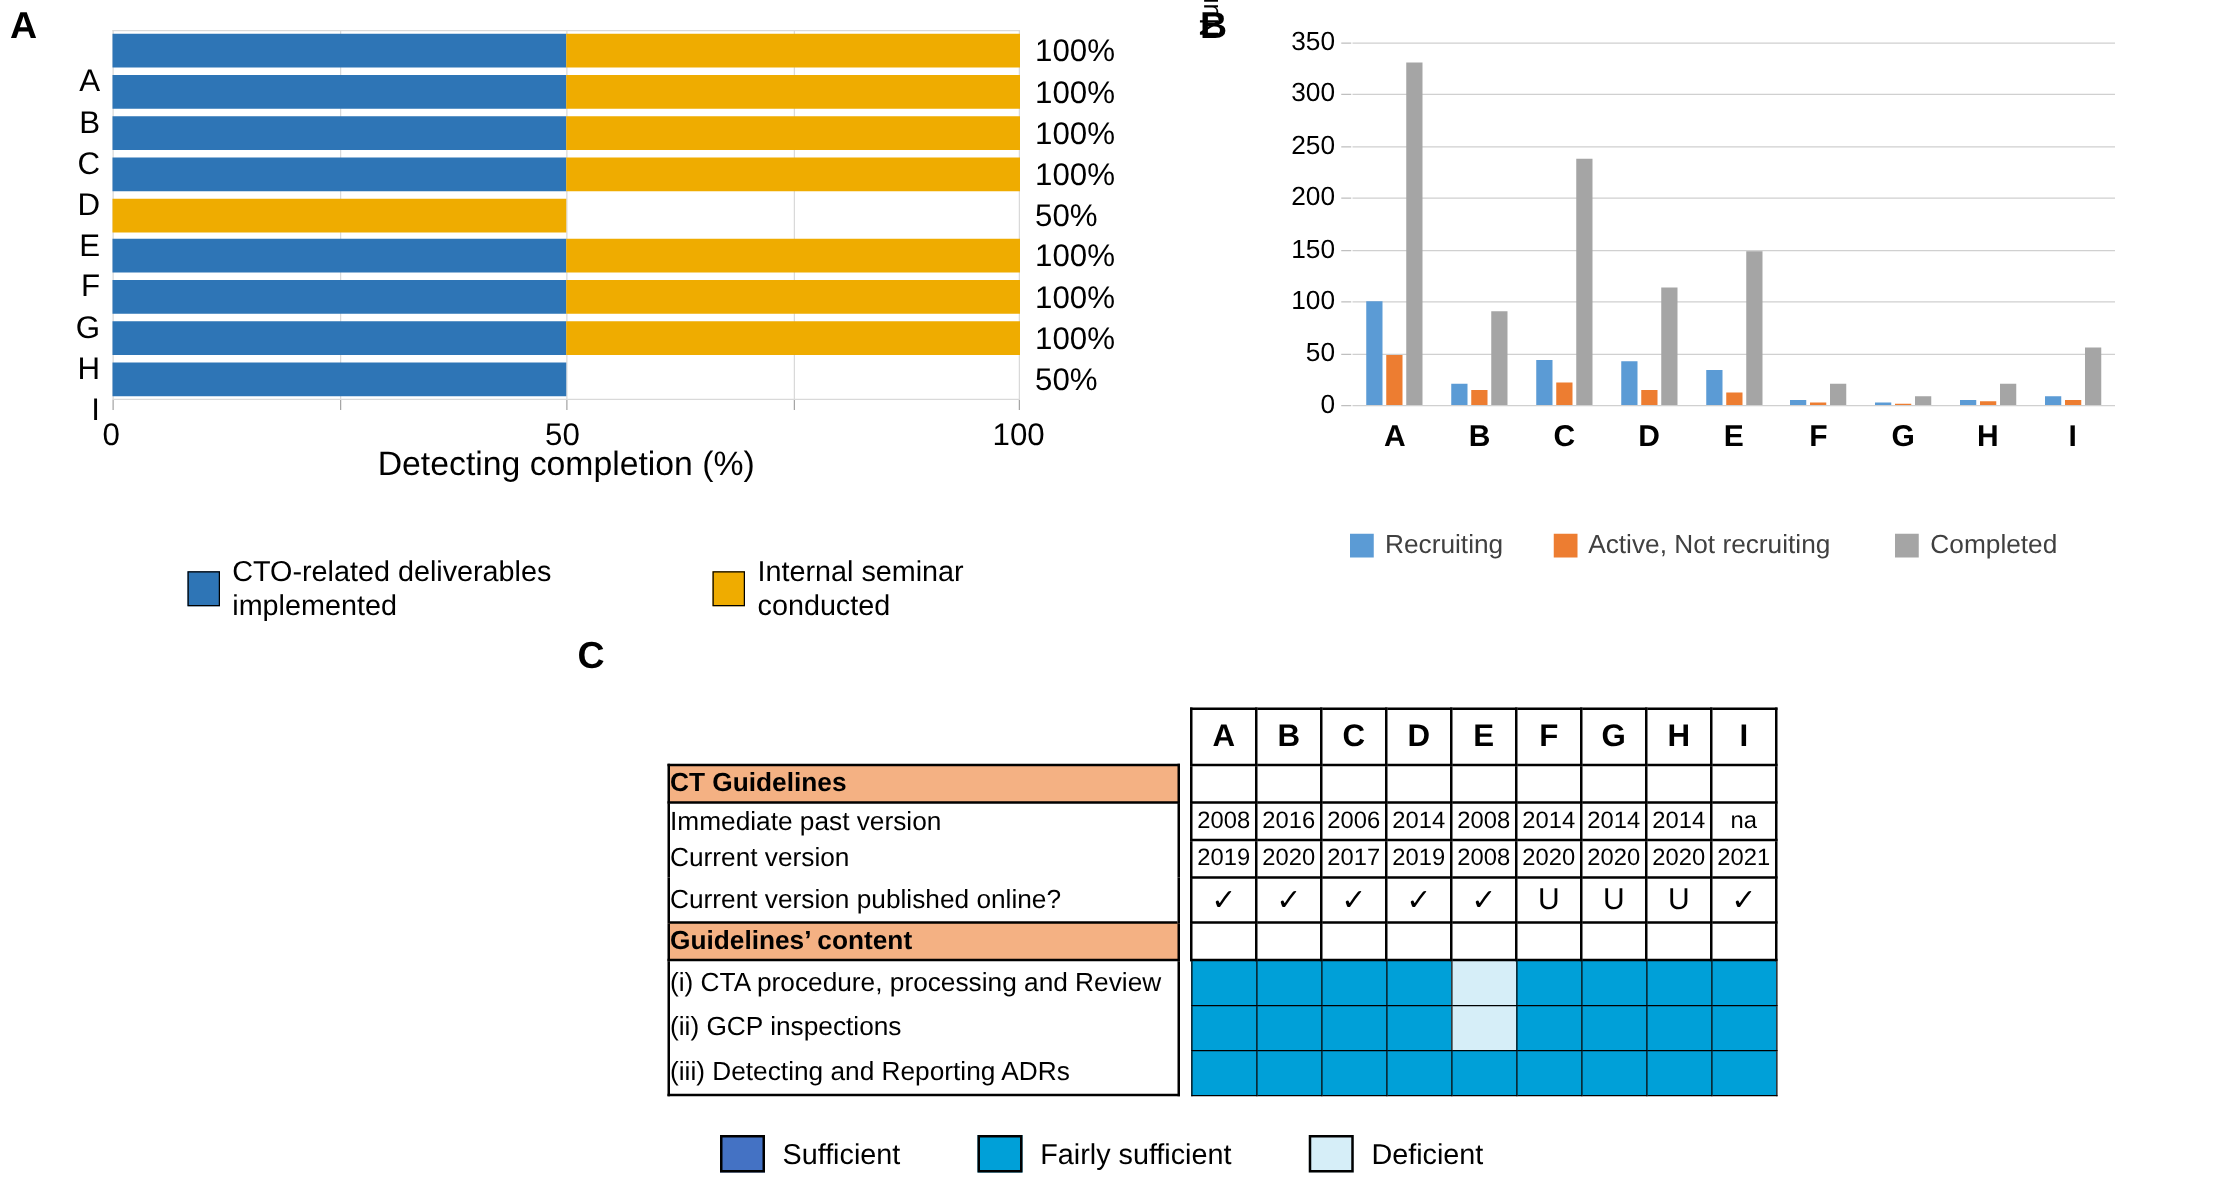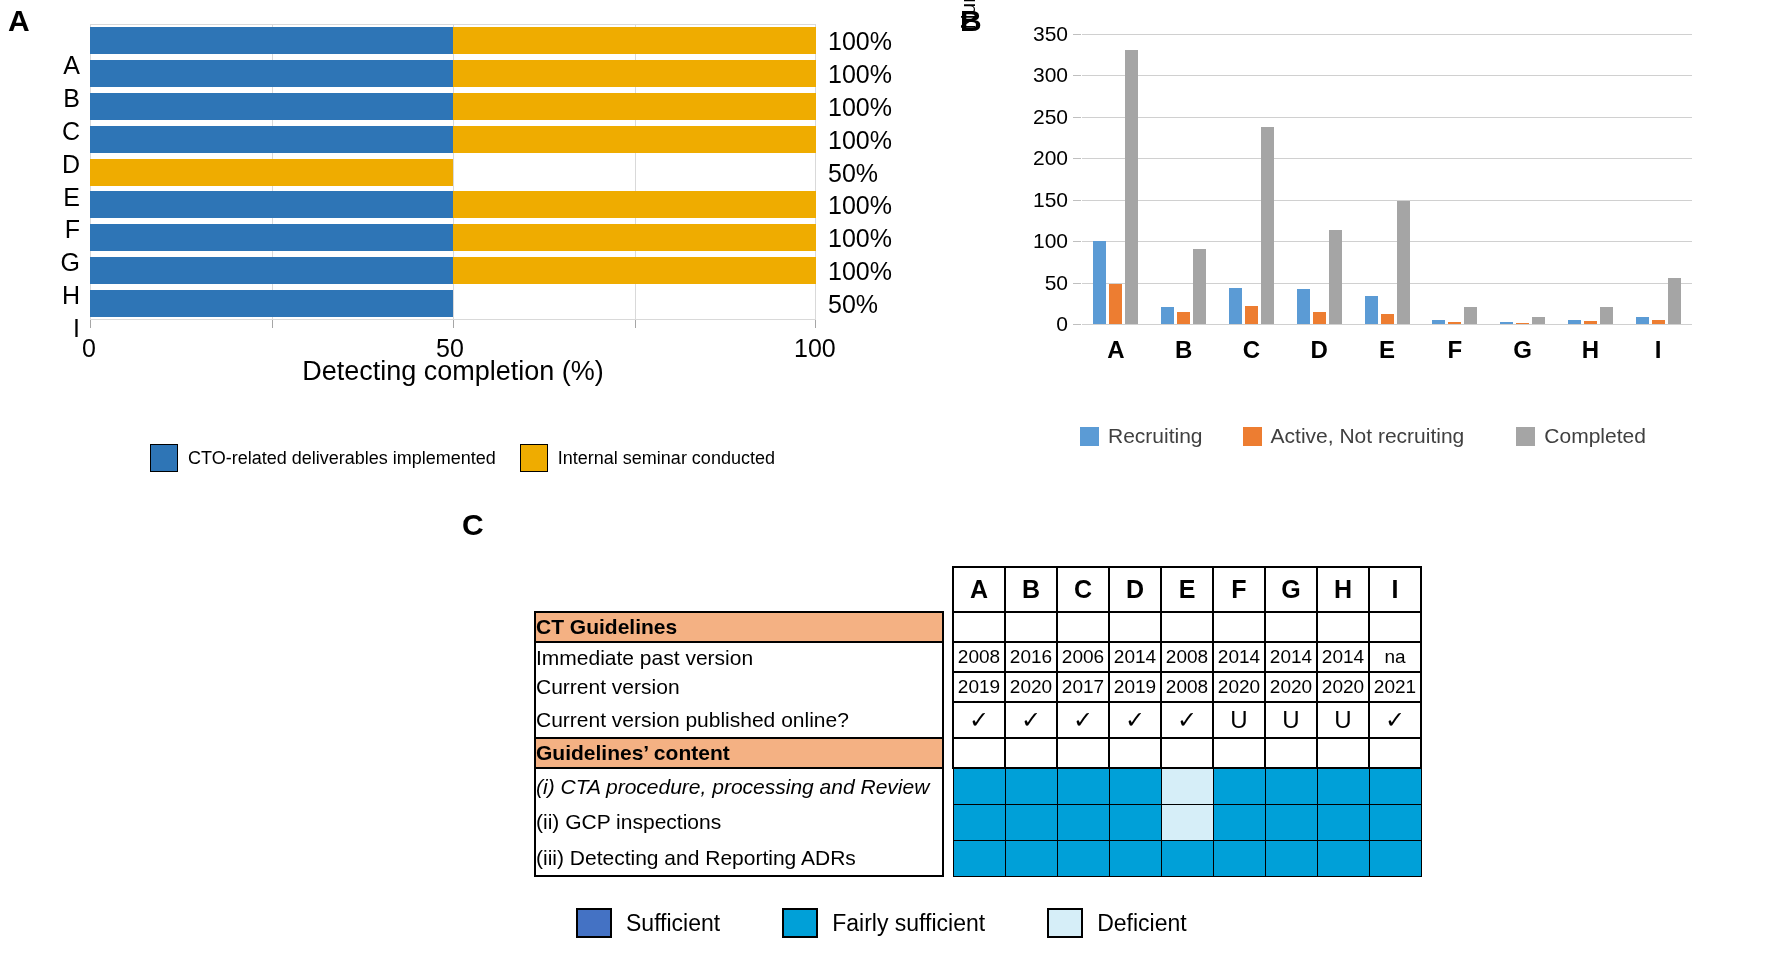--- a/index.html
+++ b/index.html
@@ -19,21 +19,21 @@
   .aBar{position:absolute;left:0;height:26px;}
   .aSeg{position:absolute;top:0;bottom:0;}
   .aPct{position:absolute;left:828px;font-size:25px;line-height:1;white-space:nowrap;}
   .aAxisTicks{position:absolute;left:90px;top:320px;width:726px;height:10px;}
   .aTick{position:absolute;top:0;width:1px;height:8px;background:#a6a6a6;}
   .aAxisLab{position:absolute;font-size:25px;}
   .aXTitle{position:absolute;left:90px;top:356px;width:726px;text-align:center;font-size:27px;}
   .aLegend{position:absolute;left:150px;top:444px;display:flex;align-items:center;gap:0;}
   .legItem{display:flex;align-items:center;}
   .legSw{width:26px;height:26px;border:1px solid #000;}
-  .legTxt{font-size:18px;margin-left:10px;font-family:"Liberation Sans",sans-serif;}
+  .legTxt{font-size:23px;margin-left:10px;font-family:"Liberation Sans",sans-serif;}
 
   
   #panelB{position:absolute;left:960px;top:0;width:812px;height:500px;}
   #panelB .letter{left:0px;top:4px;}
   .bYTitle{position:absolute;left:-4px;top:40px;width:280px;transform:rotate(-90deg);transform-origin:left top;
            font-size:21px;text-align:center;white-space:nowrap;}
   .bPlot{position:absolute;left:122px;top:34px;width:610px;height:290px;}
   .bGrid{position:absolute;inset:0;}
   .bGLine{position:absolute;left:0;right:0;height:1px;background:#d0d0d0;}
   .bYLab{position:absolute;right:726px;width:70px;text-align:right;font-size:21px;line-height:1;}
@@ -324,21 +324,21 @@
           <td class="cCell"></td>
           <td class="cCell"></td>
           <td class="cCell"></td>
           <td class="cCell"></td>
           <td class="cCell"></td>
           <td class="cCell"></td>
           <td class="cCell"></td>
           <td class="cCell"></td>
         </tr>
         <tr class="tallrow">
-          <td class="cLabelCell" style="border-top: none; border-bottom: none; font-style: italic;">(i) CTA procedure, processing and Review</td>
+          <td class="cLabelCell" style="border-top: none; border-bottom: none;">(i) CTA procedure, processing and Review</td>
           <td class="cSpacer"></td>
           <td class="cCell col" style="background: rgb(0, 160, 216);"></td>
           <td class="cCell col" style="background: rgb(0, 160, 216);"></td>
           <td class="cCell col" style="background: rgb(0, 160, 216);"></td>
           <td class="cCell col" style="background: rgb(0, 160, 216);"></td>
           <td class="cCell col" style="background: rgb(214, 238, 248);"></td>
           <td class="cCell col" style="background: rgb(0, 160, 216);"></td>
           <td class="cCell col" style="background: rgb(0, 160, 216);"></td>
           <td class="cCell col" style="background: rgb(0, 160, 216);"></td>
           <td class="cCell col" style="background: rgb(0, 160, 216);"></td>

